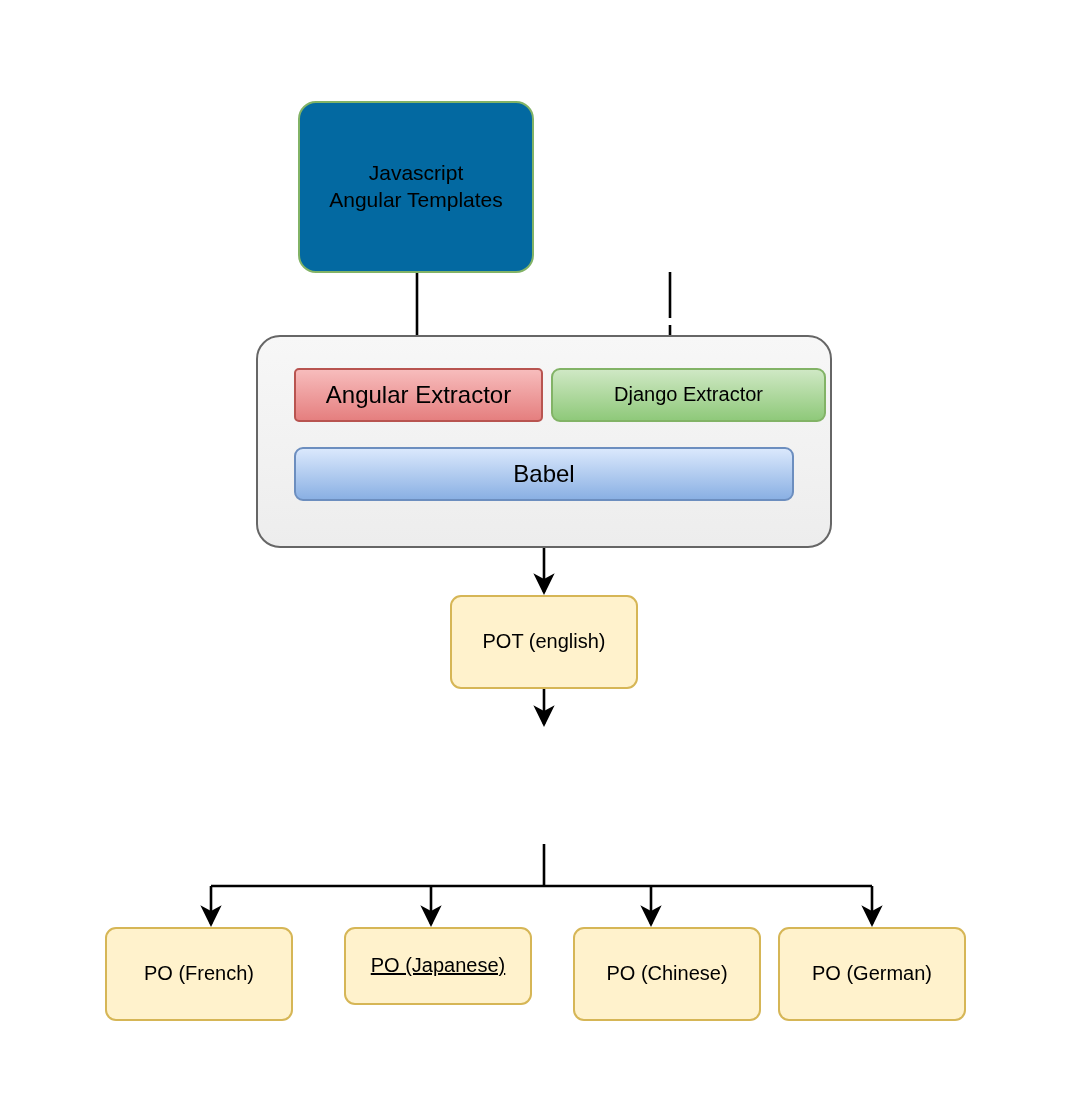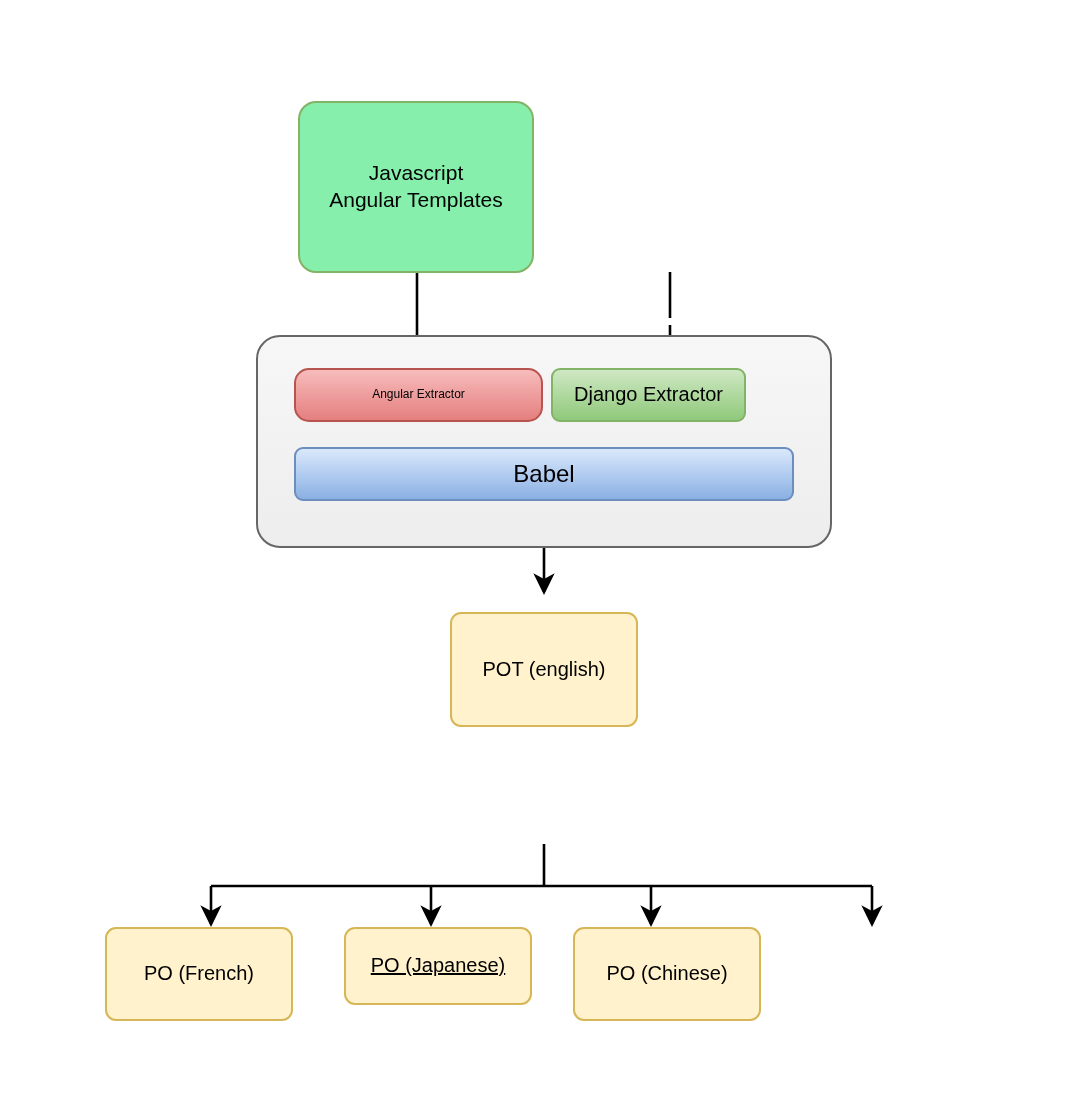--- a/index.html
+++ b/index.html
@@ -25,39 +25,39 @@
     align-items: center;
     justify-content: center;
     text-align: center;
     color: #000000;
     line-height: 1.28;
     white-space: pre-line;
     user-select: none;
   }
   
   .src-node {
-    background: #86efac;
+    background: #0369a1;
     border: 2px solid #82b366;
     border-radius: 18px;
     font-size: 21px;
   }
   
   .group-box {
     position: absolute;
     box-sizing: border-box;
     background: linear-gradient(180deg, #f7f7f7 0%, #ededed 100%);
     border: 2px solid #666666;
     border-radius: 24px;
   }
   
   .red-node {
     background: linear-gradient(180deg, #f7bcbc 0%, #e57f7f 100%);
     border: 2px solid #b85450;
-    border-radius: 15px;
-    font-size: 12px;
+    border-radius: 5px;
+    font-size: 24px;
   }
   
   .greeng-node {
     background: linear-gradient(180deg, #cfe8c4 0%, #8fc97a 100%);
     border: 2px solid #82b366;
     border-radius: 9px;
     font-size: 20px;
   }
   
   .blue-node {
@@ -121,27 +121,28 @@
   </svg>
 
   <div class="node src-node" style="left:298px; top:101px; width:236px; height:172px;">Javascript
 Angular Templates</div>
 
 
   <div class="group-box" style="left:256px; top:335px; width:576px; height:213px;"></div>
 
   <div class="node red-node" style="left:294px; top:368px; width:249px; height:54px;">Angular Extractor</div>
 
-  <div class="node greeng-node" style="left:551px; top:368px; width:195px; height:54px;">Django Extractor</div>
+  <div class="node greeng-node" style="left:551px; top:368px; width:275px; height:54px;">Django Extractor</div>
 
   <div class="node blue-node" style="left:294px; top:447px; width:500px; height:54px;">Babel</div>
 
-  <div class="node yellow-node" style="left:450px; top:595px; width:188px; height:115px;margin-top:17px;">POT (english)</div>
+  <div class="node yellow-node" style="left:450px; top:595px; width:188px; height:94px;">POT (english)</div>
 
 
   <div class="node yellow-node" style="left:105px; top:927px; width:188px; height:94px;">PO (French)</div>
 
   <div class="node yellow-node" style="left:344px; top:927px; width:188px; height:78px;text-decoration:underline;">PO (Japanese)</div>
 
   <div class="node yellow-node" style="left:557px; top:927px; width:188px; height:94px;margin-left:16px;">PO (Chinese)</div>
 
+  <div class="node yellow-node" style="left:778px; top:927px; width:188px; height:94px;">PO (German)</div>
 
 </div>
 
 </body></html>

